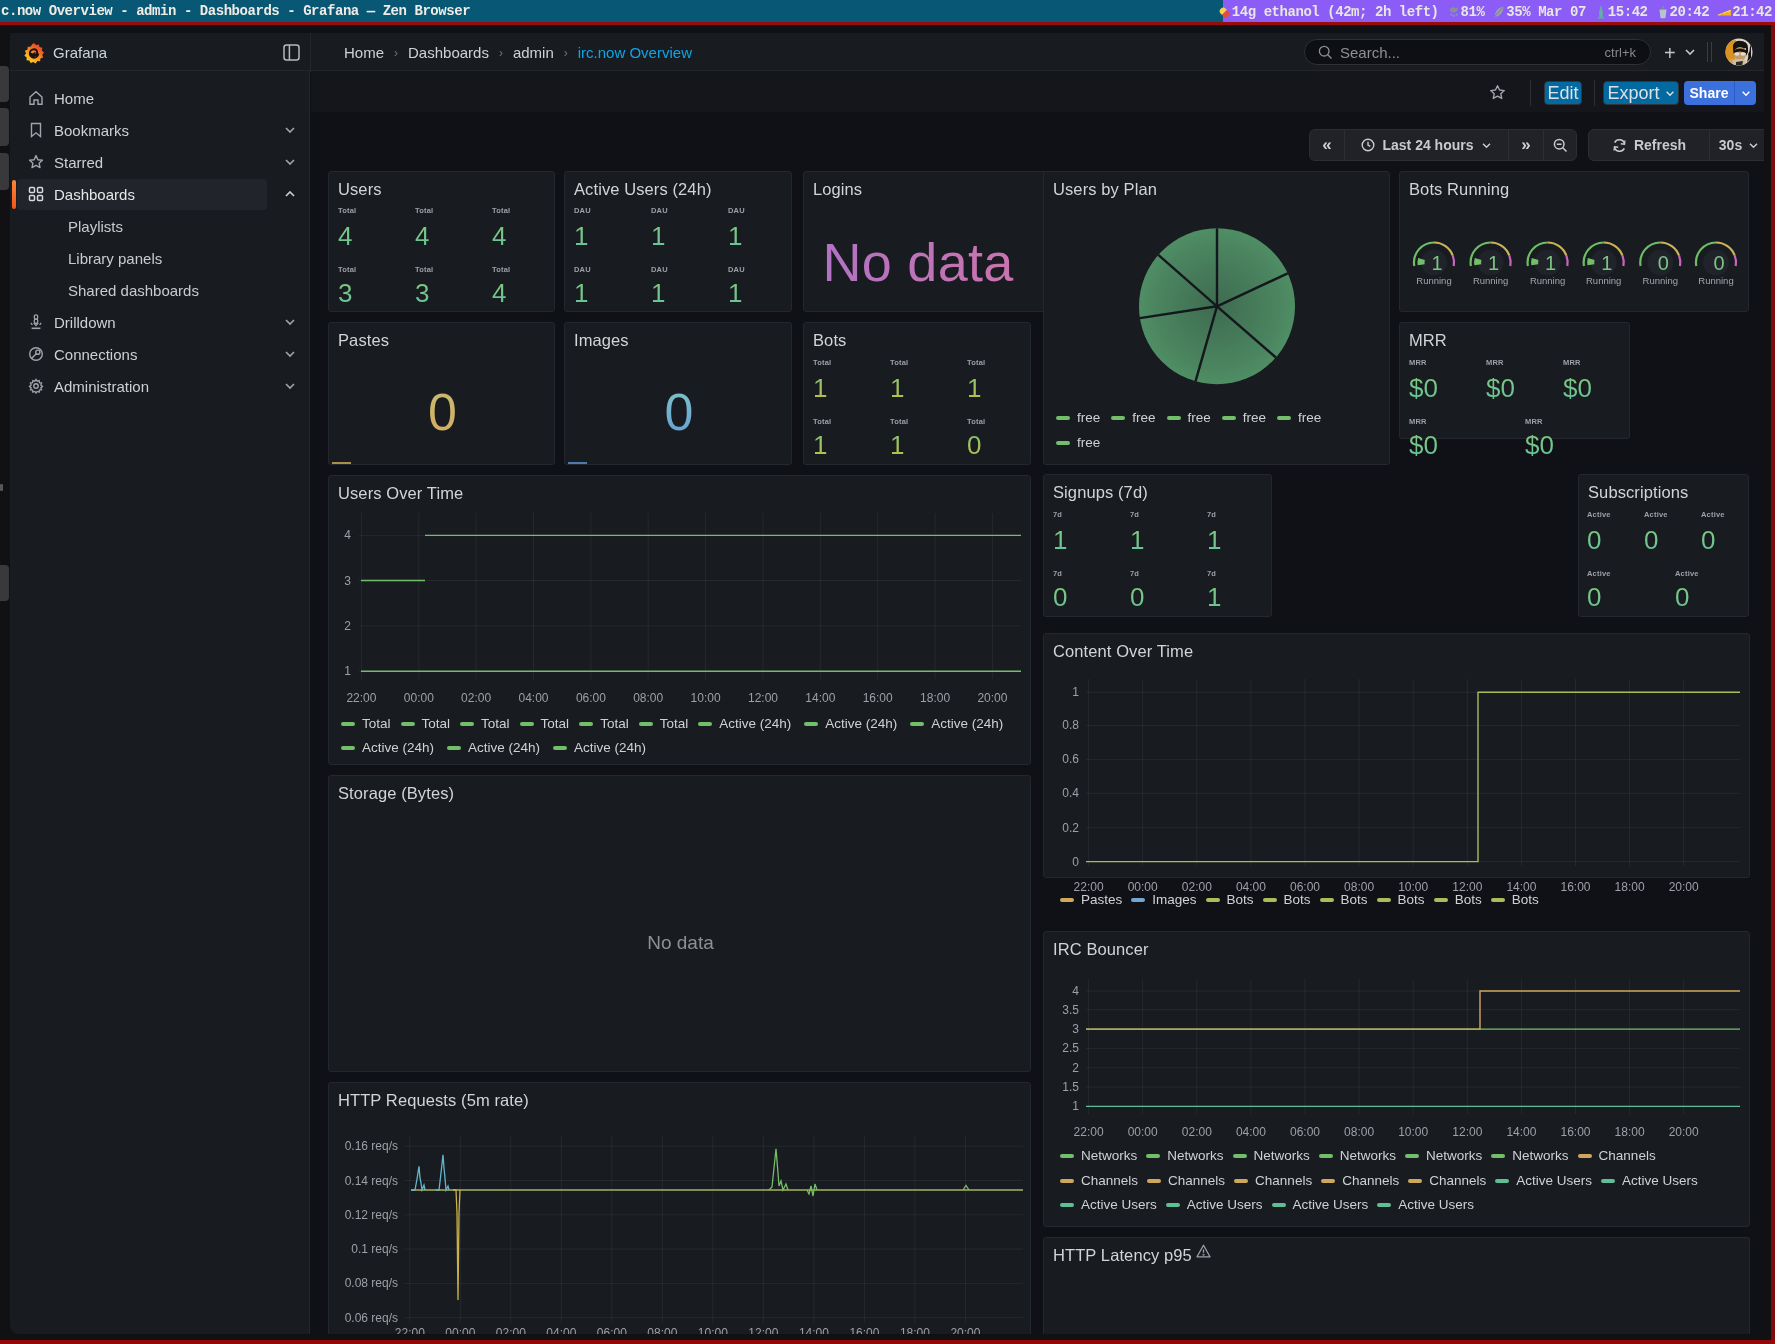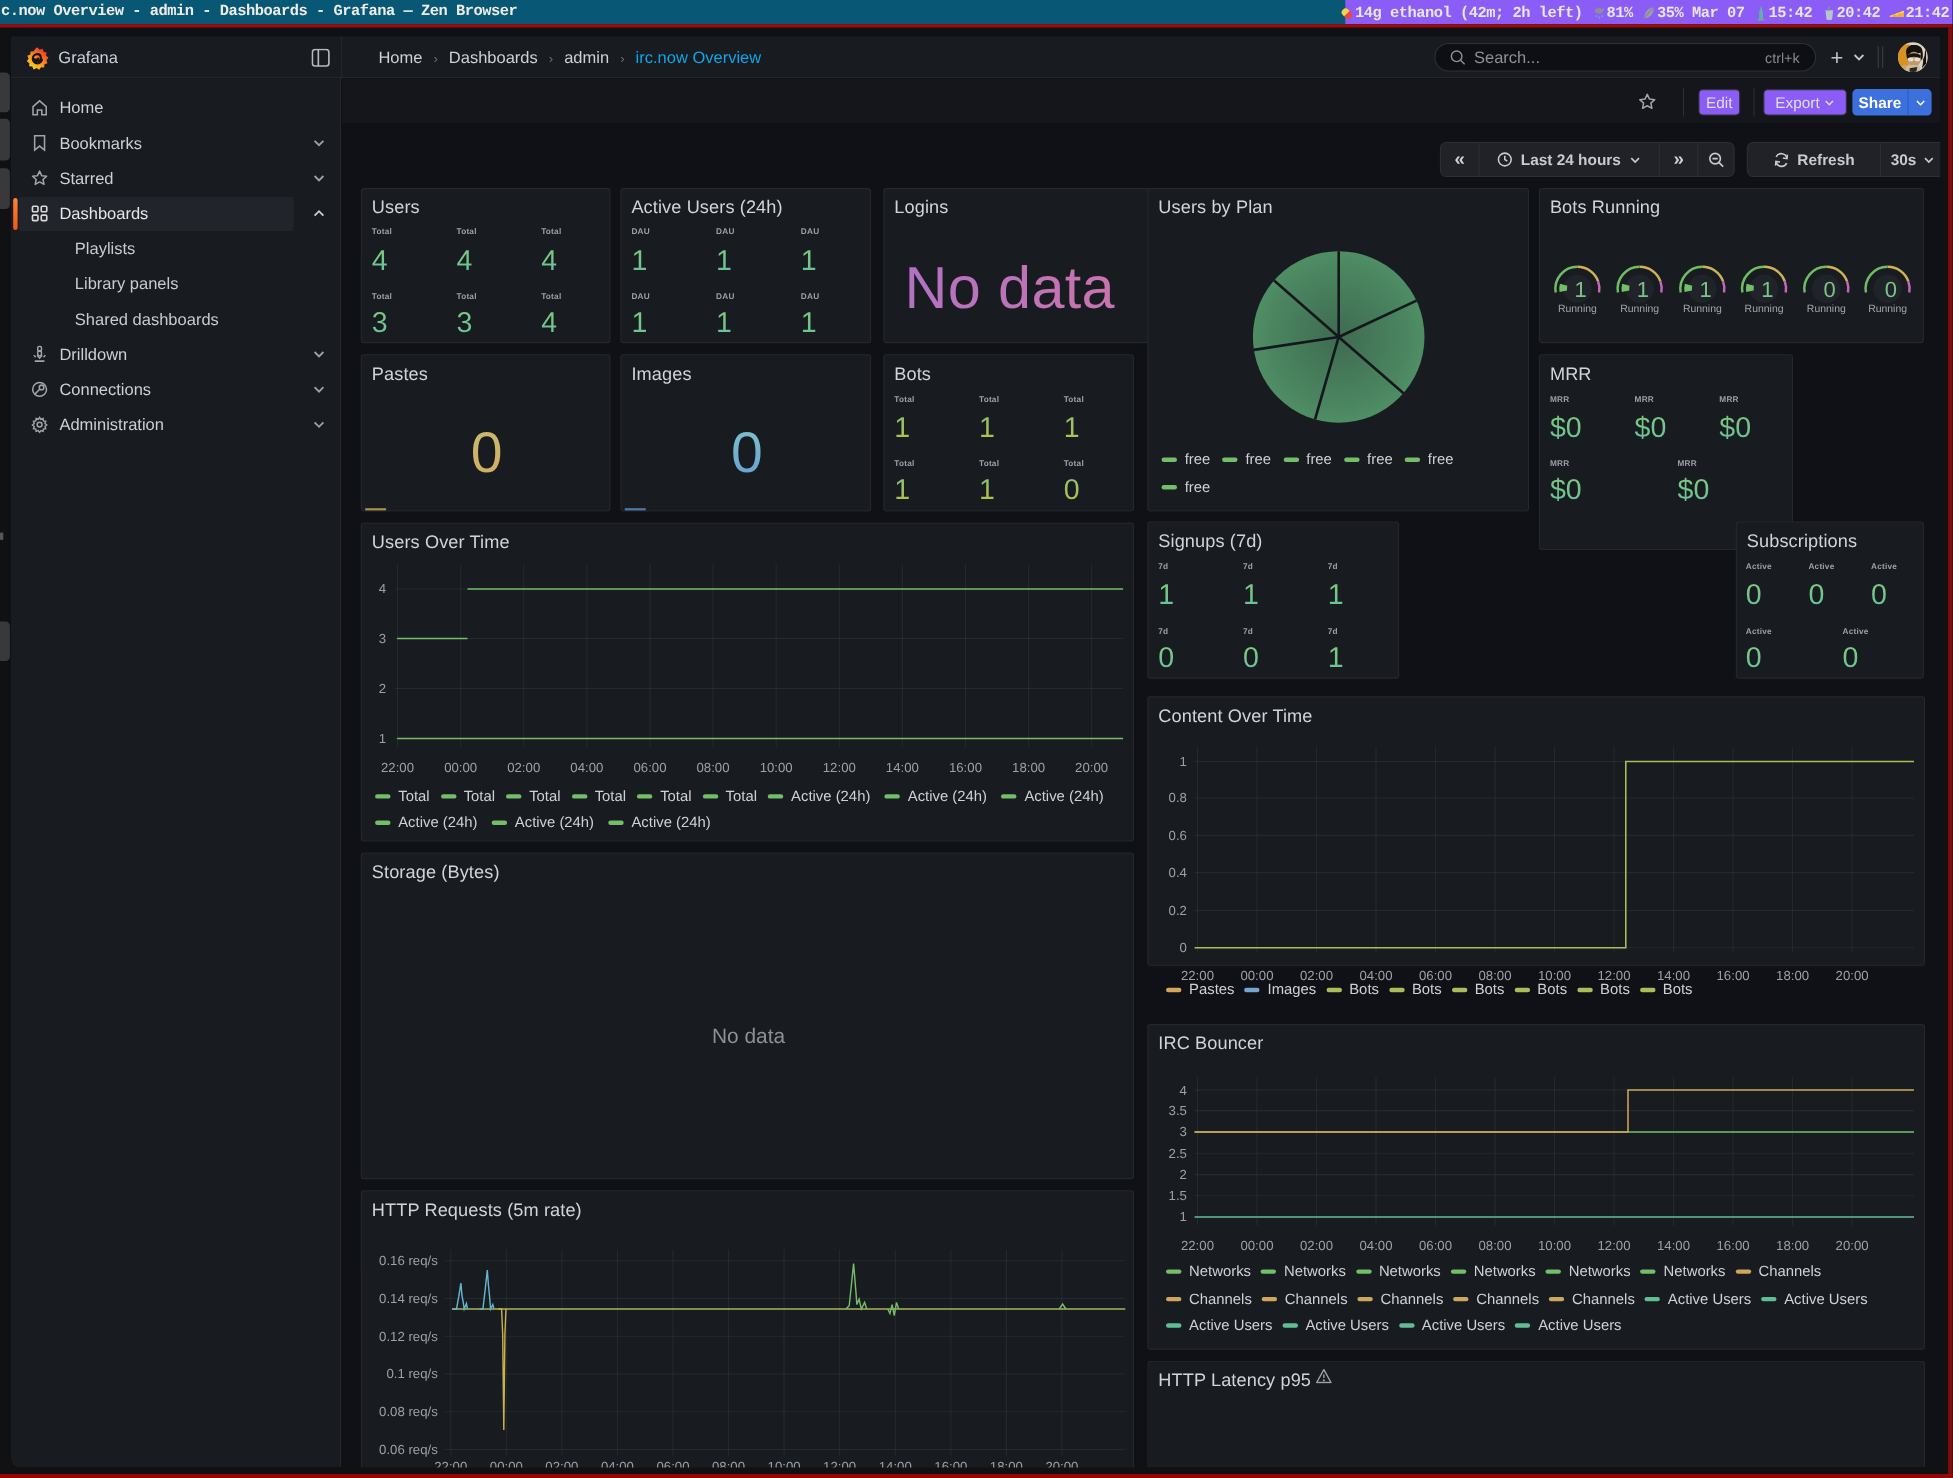--- a/index.html
+++ b/index.html
@@ -25,21 +25,21 @@
 .subitem{position:absolute;left:58px;width:220px;height:30px;display:flex;align-items:center;color:#c9cbd0;font-size:15px;}
 #seldash{background:#22242b;border-radius:3px;color:#e6e7e9;}
 #selbar{position:absolute;left:2px;width:4px;border-radius:2px;background:linear-gradient(180deg,#fb8537,#f2571b);}
 
 .crumb{color:#d0d1d6;font-size:15px}
 .crumbsep{color:#6e7077;margin:0 10px;font-size:12px}
 .crumblast{color:#0ea5e9;font-size:15px}
 
 #search{position:absolute;left:1294px;top:11px;width:347px;height:26px;border-radius:13px;background:#0e0f14;border:1px solid #2e3036;color:#8e9096;font-size:15px;display:flex;align-items:center;}
 
-.btn{position:absolute;height:24px;border-radius:4px;background:#8b5cf6;border:1px solid #31343b;color:#dfe0e3;font-size:14px;display:flex;align-items:center;justify-content:center;}
+.btn{position:absolute;height:24px;border-radius:4px;background:#0369a1;border:1px solid #31343b;color:#dfe0e3;font-size:18px;display:flex;align-items:center;justify-content:center;}
 .tgroup{position:absolute;height:32px;border-radius:6px;background:#202227;border:1px solid #2c2e34;color:#c9cacd;font-size:14px;font-weight:700;display:flex;align-items:center;}
 .tsep{width:1px;height:100%;background:#2c2e34;}
 
 .panel{position:absolute;background:#181b1f;border:1px solid #25272e;border-radius:3px;}
 .ptitle{position:absolute;left:9px;top:8px;font-size:16.5px;font-weight:500;color:#d3d4d8;letter-spacing:0.1px;}
 .slabel{position:absolute;font-size:7.5px;font-weight:600;color:#9da0a8;letter-spacing:0.2px;}
 .sval{position:absolute;font-size:26px;font-weight:400;line-height:1;}
 .sval.green{background:linear-gradient(180deg,#81c97c,#66c39a);-webkit-background-clip:text;background-clip:text;color:transparent}
 .sval.yellow{background:linear-gradient(180deg,#85c378,#bcbf49);-webkit-background-clip:text;background-clip:text;color:transparent}
 .bigblue{background:linear-gradient(180deg,#7fc5c9,#639ed3);-webkit-background-clip:text;background-clip:text;color:transparent}
@@ -354,21 +354,21 @@
     <div class="sval yellow" style="left:86px;top:52px">1</div>
     <div class="sval yellow" style="left:163px;top:52px">1</div>
     <div class="slabel" style="left:9px;top:94px">Total</div>
     <div class="slabel" style="left:86px;top:94px">Total</div>
     <div class="slabel" style="left:163px;top:94px">Total</div>
     <div class="sval yellow" style="left:9px;top:109px">1</div>
     <div class="sval yellow" style="left:86px;top:109px">1</div>
     <div class="sval yellow" style="left:163px;top:109px">0</div>
   </div>
 
-  <div class="panel" style="left:1389px;top:294px;width:231px;height:178px">
+  <div class="panel" style="left:1389px;top:294px;width:231px;height:117px">
     <div class="ptitle">MRR</div>
     <div class="slabel" style="left:9px;top:35px">MRR</div>
     <div class="slabel" style="left:86px;top:35px">MRR</div>
     <div class="slabel" style="left:163px;top:35px">MRR</div>
     <div class="sval green" style="left:9px;top:52px">$0</div>
     <div class="sval green" style="left:86px;top:52px">$0</div>
     <div class="sval green" style="left:163px;top:52px">$0</div>
     <div class="slabel" style="left:9px;top:94px">MRR</div>
     <div class="slabel" style="left:125px;top:94px">MRR</div>
     <div class="sval green" style="left:9px;top:109px">$0</div>

